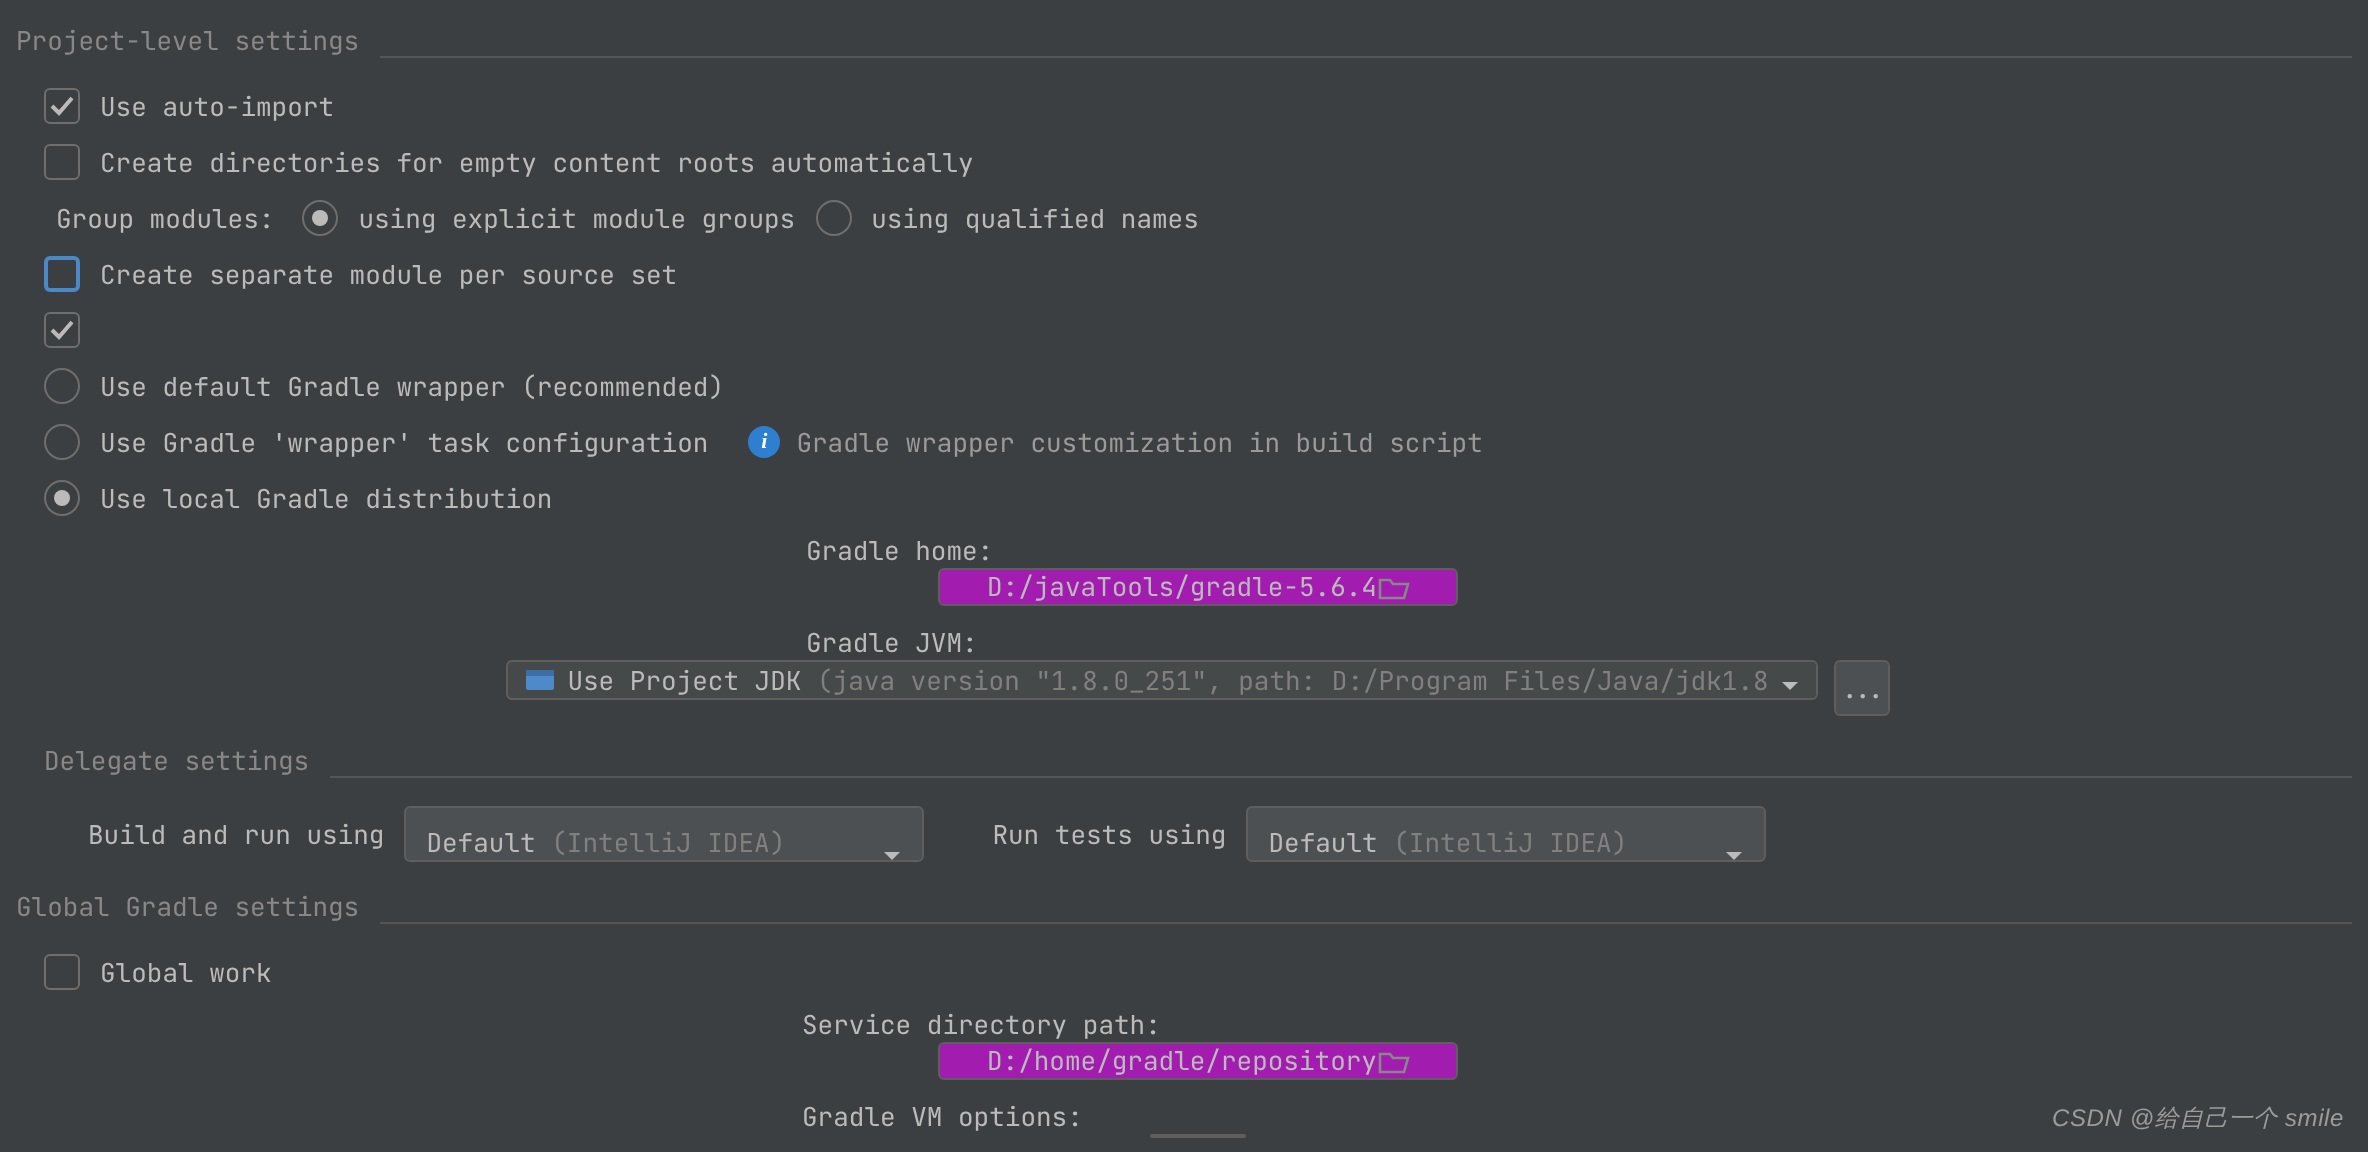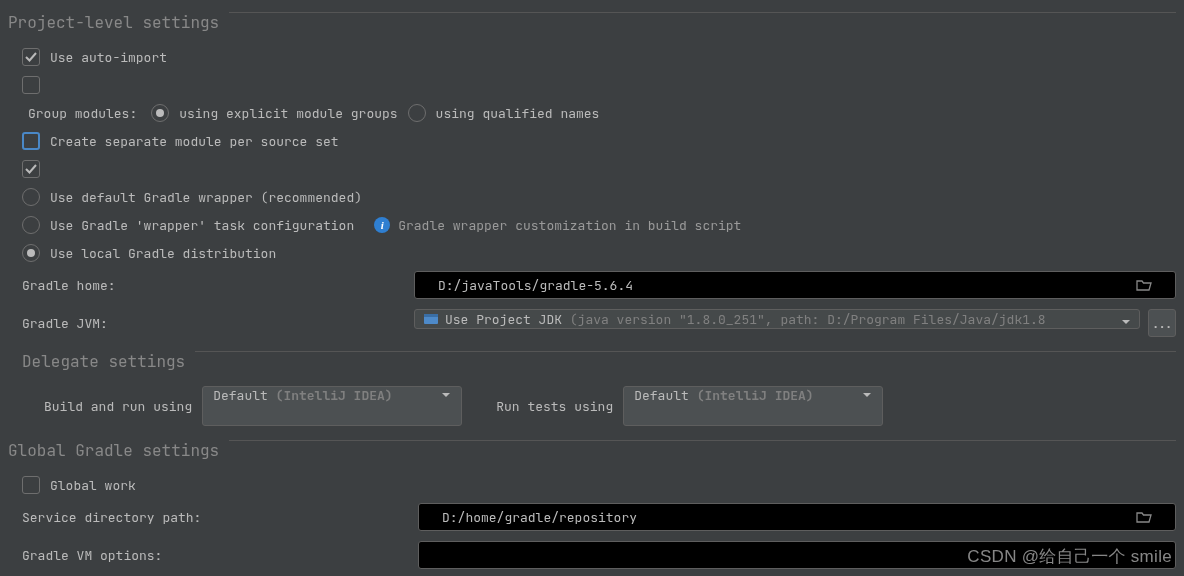--- a/index.html
+++ b/index.html
@@ -8,24 +8,24 @@
       font-family: "JetBrains Mono", "Consolas", monospace;
       font-size: 13px;
       color: #bbbbbb;
       width: 1184px;
       height: 576px;
       overflow: hidden;
       padding: 4px 8px 0 8px;
     }
     .section-header {
       display: flex;
-      align-items: flex-start;
+      align-items: flex-end;
       margin: 8px 0 10px 0;
       color: #888;
-      font-size: 16px;
+      font-size: 13px;
     }
     .section-header .line {
       flex: 1;
       height: 1px;
       background: #555;
       margin-left: 10px;
     }
     .row {
       display: flex;
       align-items: center;
@@ -77,29 +77,30 @@
       font-weight: bold;
       font-size: 11px;
       margin: 0 8px 0 20px;
       flex-shrink: 0;
     }
     .hint-txt { color: #9a9a9a; font-size: 13px; }
     .field-row {
       display: flex;
       align-items: center;
       padding: 4px 0 6px 14px;
+      flex-direction: column;
     }
     .field-lbl { color: #bbbbbb; white-space: pre; }
     .lbl-project { width: 392px; flex-shrink: 0; }
     .lbl-global  { width: 396px; flex-shrink: 0; }
     .input-wrap {
       flex: 1;
       display: flex;
       align-items: center;
-      background: #000000;
+      background: #a21caf;
       border: 1px solid #5e5e5e;
       border-radius: 3px;
       height: 28px;
       padding: 0 23px;
       color: #bbbbbb;
     }
     .input-wrap .txt { flex: 1; white-space: nowrap; overflow: hidden; }
     .folder-ico {
       width: 16px; height: 14px;
       display: inline-block;
@@ -129,43 +130,44 @@
       width: 28px; height: 28px;
       background: #4c5052;
       border: 1px solid #5e5e5e;
       border-radius: 3px;
       display: flex; align-items: center; justify-content: center;
       color: #bbbbbb;
       cursor: pointer;
     }
     .combo {
       display: flex;
-      align-items: flex-start;
+      align-items: flex-end;
       background: #4c5052;
       border: 1px solid #5e5e5e;
       border-radius: 3px;
-      height: 40px;
+      height: 28px;
       padding: 0 10px;
       cursor: pointer;
     }
     .combo .c-main { color: #bbbbbb; white-space: pre; }
-    .combo .c-sub  { color: #808080; white-space: pre; font-weight: bold; }
+    .combo .c-sub  { color: #808080; white-space: pre; }
     .delegate-row {
       display: flex;
       align-items: center;
       padding: 4px 0 6px 36px;
       gap: 10px;
     }
     .watermark {
       position: fixed;
       right: 12px; bottom: 8px;
       color: #c9c9c9aa;
-      font-size: 17px;
+      font-size: 12px;
       font-family: -apple-system, "Segoe UI", sans-serif;
       letter-spacing: 0.3px;
+      font-style: italic;
     }
   </style>
 </head>
 <body>
 
 <div class="section-header">
   <span>Project-level settings</span>
   <span class="line"></span>
 </div>
 
@@ -173,20 +175,21 @@
   <span class="chk">
     <svg viewBox="0 0 12 12">
         <path d="M1 6 L4.5 9.5 L11 2" stroke="#bababa" stroke-width="2" fill="none"></path>
       </svg>
   </span>
   <span class="lbl">Use auto-import</span>
 </div>
 
 <div class="row">
   <span class="chk"></span>
+  <span class="lbl">Create directories for empty content roots automatically</span>
 </div>
 
 <div class="row" style="padding-left:20px">
   <span class="lbl" style="margin-right:4px">Group modules:</span>
   <span class="radio radio-inline">
       <span class="dot"></span>
     </span>
   <span class="lbl">using explicit module groups</span>
   <span class="radio radio-inline"></span>
   <span class="lbl">using qualified names</span>

